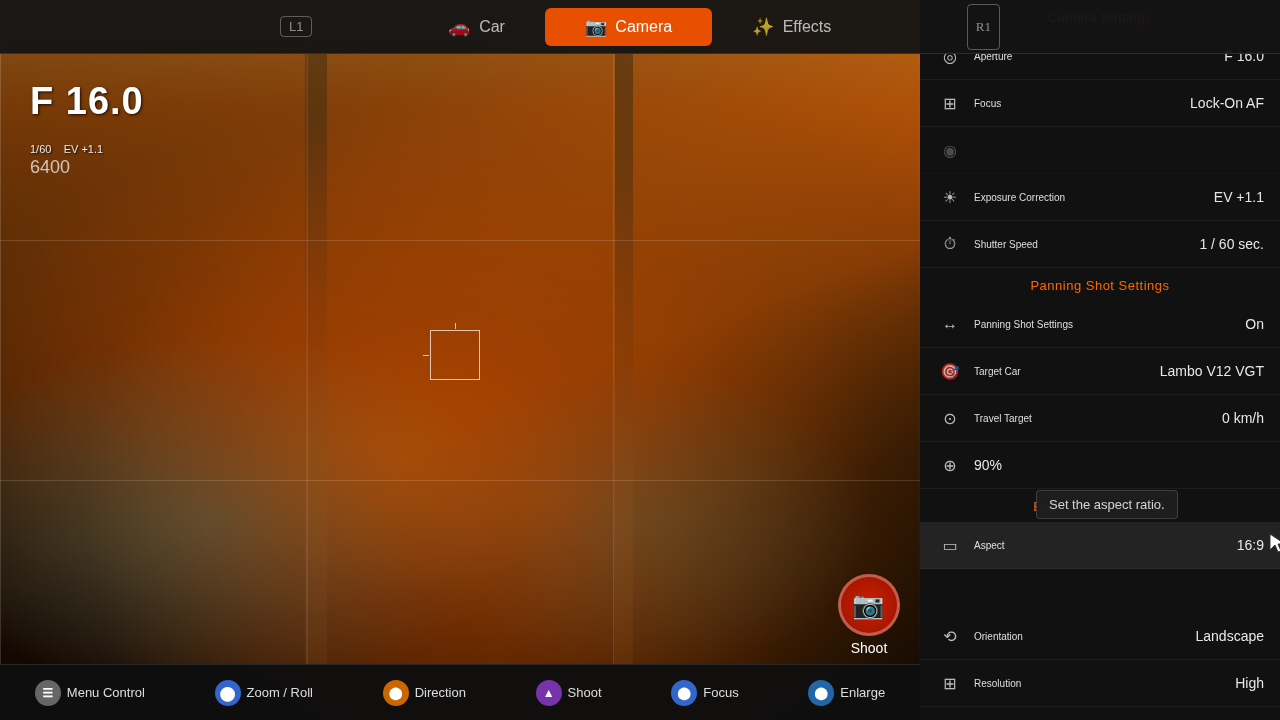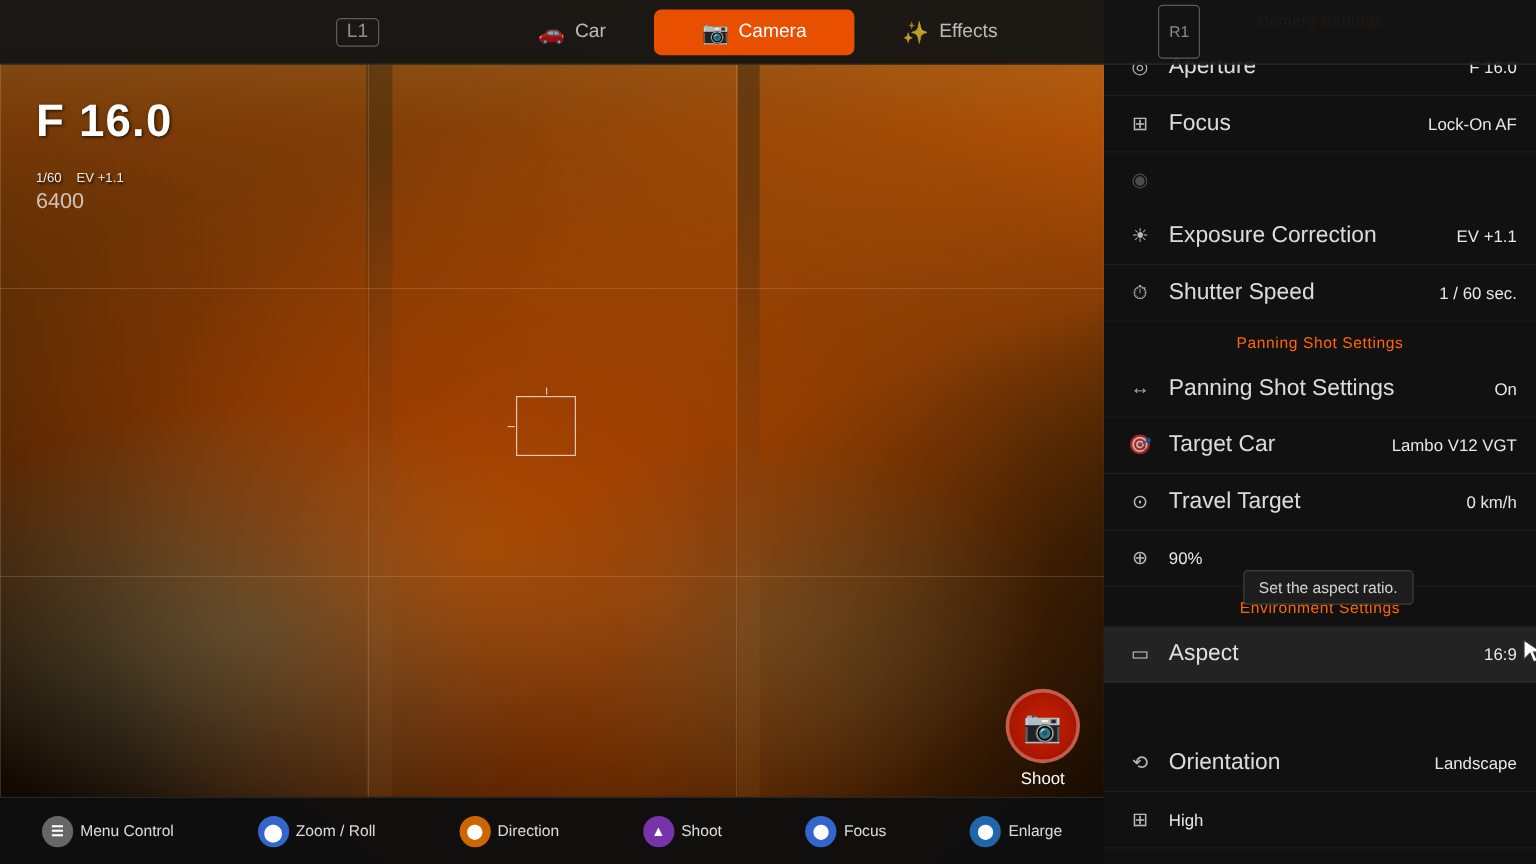--- a/index.html
+++ b/index.html
@@ -127,33 +127,34 @@
       border-radius: 6px;
     }
     .topbar-tab .tab-icon {
       font-size: 18px;
     }
 
     .topbar-l1 {
       position: absolute;
       left: 280px;
       color: rgba(255,255,255,0.5);
-      font-size: 16px;
+      font-size: 13px;
       border: 1px solid rgba(255,255,255,0.3);
       padding: 2px 8px;
       border-radius: 4px;
     }
     .topbar-r1 {
       position: absolute;
       right: 280px;
       color: rgba(255,255,255,0.5);
       font-size: 13px;
       border: 1px solid rgba(255,255,255,0.3);
       padding: 14px 8px;
       border-radius: 4px;
+      font-family: Liberation Serif, serif;
     }
 
     
     #bottombar {
       position: absolute;
       bottom: 0; left: 0;
       width: 920px;
       height: 56px;
       background: rgba(15,15,15,0.95);
       display: flex;
@@ -251,21 +252,21 @@
       align-items: center;
       justify-content: center;
       margin-right: 10px;
       color: rgba(255,255,255,0.7);
       font-size: 16px;
       flex-shrink: 0;
     }
 
     .setting-label {
       color: rgba(255,255,255,0.85);
-      font-size: 19px;
+      font-size: 10px;
       flex: 1;
     }
 
     .setting-value {
       color: rgba(255,255,255,0.9);
       font-size: 14px;
       text-align: right;
     }
 
     
@@ -278,21 +279,21 @@
     }
     .tooltip-box {
       background: rgba(30,30,30,0.97);
       border: 1px solid rgba(255,255,255,0.15);
       padding: 6px 12px;
       border-radius: 4px;
       color: rgba(255,255,255,0.8);
       font-size: 13px;
       display: inline-block;
       margin-left: 100px;
-      margin-top: 5px;
+      margin-top: 20px;
     }
 
     
     .setting-row.highlighted {
       background: rgba(255,255,255,0.08);
     }
 
     
     #rightpanel::-webkit-scrollbar { width: 4px; }
     #rightpanel::-webkit-scrollbar-track { background: rgba(0,0,0,0.3); }
@@ -489,20 +490,21 @@
   </div>
 
   <div class="setting-row" style="margin-top: 44px;">
     <div class="setting-icon">⟲</div>
     <span class="setting-label">Orientation</span>
     <span class="setting-value">Landscape</span>
   </div>
 
   <div class="setting-row">
     <div class="setting-icon">⊞</div>
+    <span class="setting-label">Resolution</span>
     <span class="setting-value">High</span>
   </div>
 
   <div class="setting-row">
     <div class="setting-icon">⊞</div>
 
   </div>
 
 </div>
 

